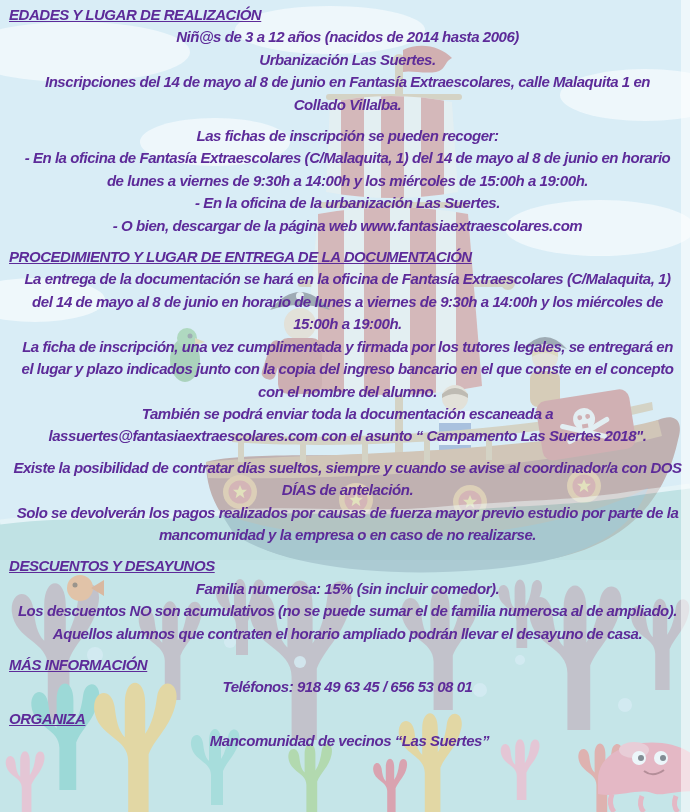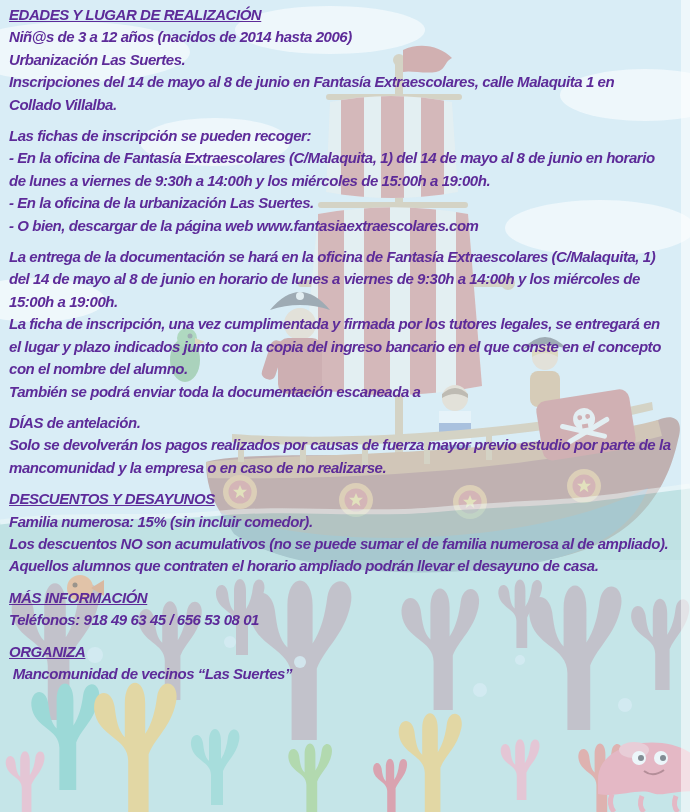--- a/index.html
+++ b/index.html
@@ -12,21 +12,21 @@
   .bg{position:absolute;left:0;top:0;z-index:0;}
   .edge-strip{position:absolute;right:0;top:0;width:9px;height:812px;
     background:rgba(255,255,255,.55);z-index:2;}
   .content{
     position:absolute;left:9px;top:4px;right:4px;z-index:3;
     color:#5d2b99;font-weight:bold;font-style:italic;
     font-size:15px;line-height:22.4px;letter-spacing:-0.45px;
   }
   .section{margin:0 0 9px 0;}
   .section-title{text-decoration:underline;white-space:pre;}
-  .text-line{white-space:pre;}
+  .text-line{white-space:pre;text-align:center;}
 </style>
 </head>
 <body>
 
 <div class="stage">
 
   <svg class="bg" width="690" height="812" viewBox="0 0 690 812" aria-hidden="true">
     <defs>
       <path id="coral" d="M-4,0 L-4,-30 C-4,-44 -22,-44 -24,-60 C-25,-72 -14,-74 -12,-62
         C-11,-54 -10,-48 -6,-44 L-6,-64 C-6,-80 6,-80 6,-64 L6,-46
@@ -209,29 +209,32 @@
         <div class="text-line">Collado Villalba.</div>
       </div>
       <div class="section">
         <div class="text-line">Las fichas de inscripción se pueden recoger:</div>
         <div class="text-line">- En la oficina de Fantasía Extraescolares (C/Malaquita, 1) del 14 de mayo al 8 de junio en horario</div>
         <div class="text-line">de lunes a viernes de 9:30h a 14:00h y los miércoles de 15:00h a 19:00h.</div>
         <div class="text-line">- En la oficina de la urbanización Las Suertes.</div>
         <div class="text-line">- O bien, descargar de la página web www.fantasiaextraescolares.com</div>
       </div>
       <div class="section">
+        <div class="section-title">PROCEDIMIENTO Y LUGAR DE ENTREGA DE LA DOCUMENTACIÓN</div>
         <div class="text-line">La entrega de la documentación se hará en la oficina de Fantasía Extraescolares (C/Malaquita, 1)</div>
         <div class="text-line">del 14 de mayo al 8 de junio en horario de lunes a viernes de 9:30h a 14:00h y los miércoles de</div>
         <div class="text-line">15:00h a 19:00h.</div>
         <div class="text-line">La ficha de inscripción, una vez cumplimentada y firmada por los tutores legales, se entregará en</div>
         <div class="text-line">el lugar y plazo indicados junto con la copia del ingreso bancario en el que conste en el concepto</div>
         <div class="text-line">con el nombre del alumno.</div>
         <div class="text-line">También se podrá enviar toda la documentación escaneada a</div>
-      </div>
-      <div class="section">
+        <div class="text-line">lassuertes@fantasiaextraescolares.com con el asunto “ Campamento Las Suertes 2018".</div>
+      </div>
+      <div class="section">
+        <div class="text-line">Existe la posibilidad de contratar días sueltos, siempre y cuando se avise al coordinador/a con DOS</div>
         <div class="text-line">DÍAS de antelación.</div>
         <div class="text-line">Solo se devolverán los pagos realizados por causas de fuerza mayor previo estudio por parte de la</div>
         <div class="text-line">mancomunidad y la empresa o en caso de no realizarse.</div>
       </div>
       <div class="section">
         <div class="section-title">DESCUENTOS Y DESAYUNOS</div>
         <div class="text-line">Familia numerosa: 15% (sin incluir comedor).</div>
         <div class="text-line">Los descuentos NO son acumulativos (no se puede sumar el de familia numerosa al de ampliado).</div>
         <div class="text-line">Aquellos alumnos que contraten el horario ampliado podrán llevar el desayuno de casa.</div>
       </div>

